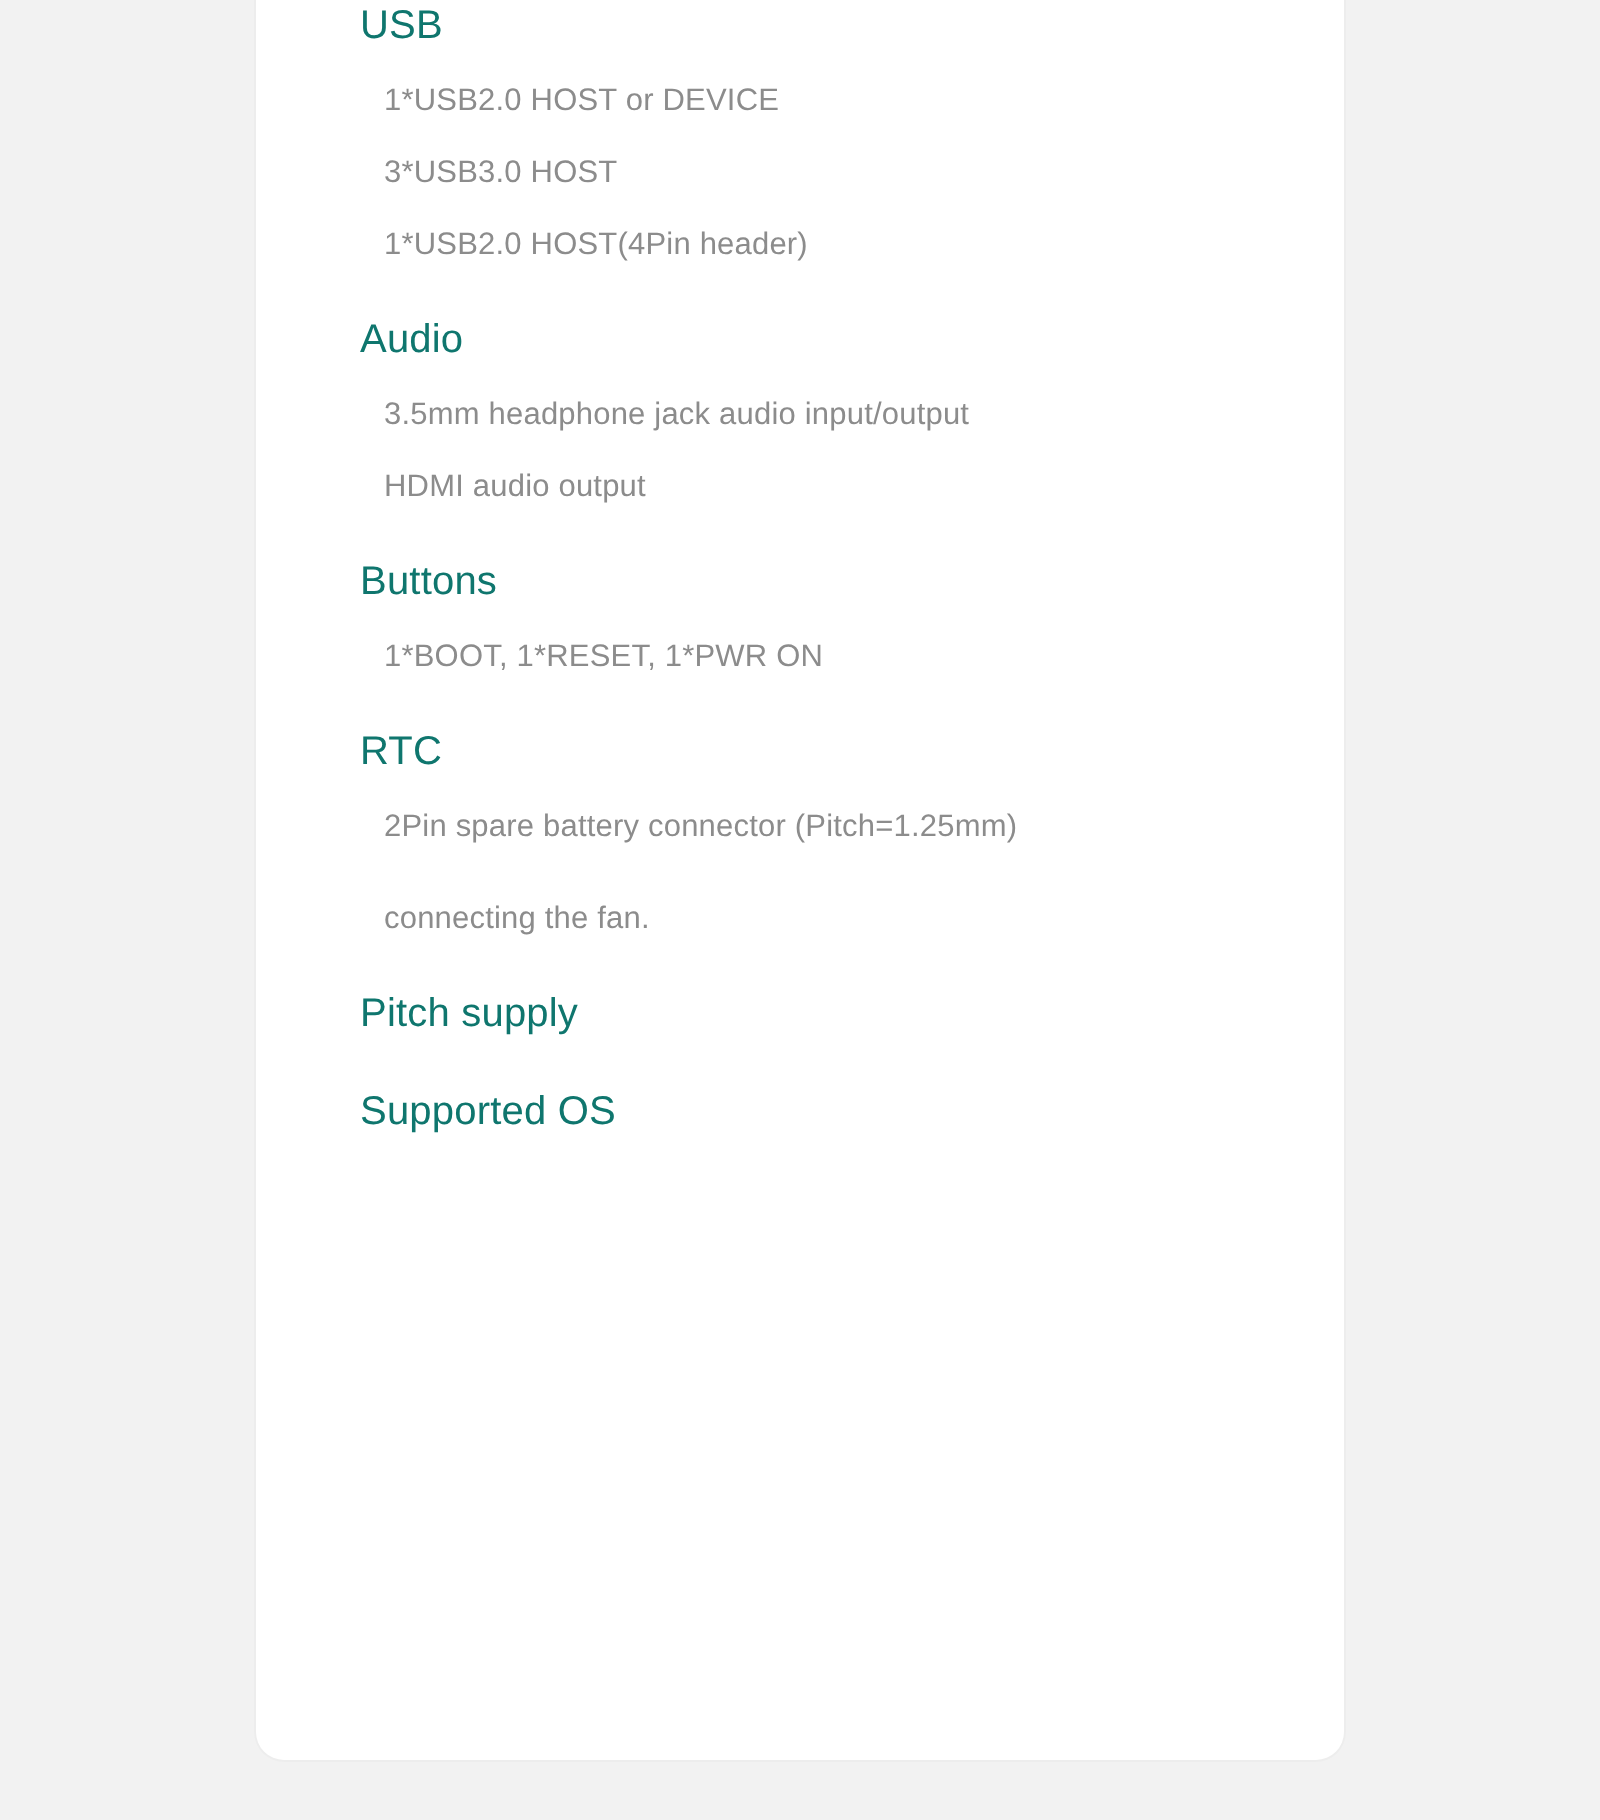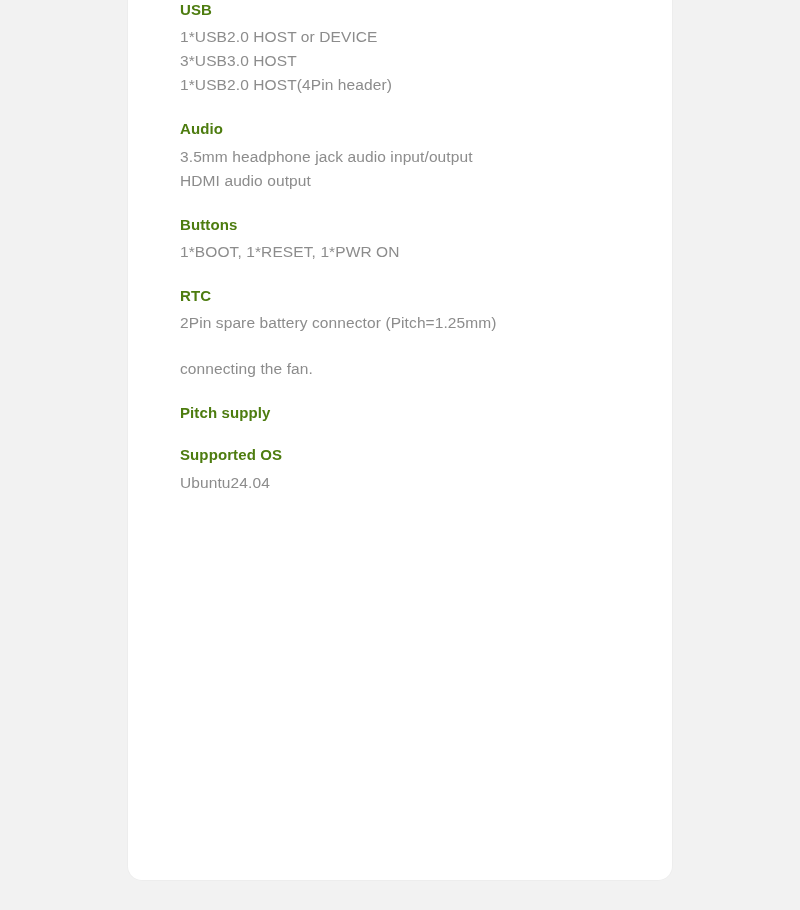--- a/index.html
+++ b/index.html
@@ -36,32 +36,32 @@
     top: 40px;
     right: 40px;
   }
   .spec-block {
     margin-bottom: 22px;
   }
   .spec-block:last-child {
     margin-bottom: 0;
   }
   .spec-title {
-    font-size: 15px;
-    font-weight: bold;
-    color: #4d7c0f;
+    font-size: 20px;
+    font-weight: normal;
+    color: #0f766e;
     line-height: 1.35;
     margin: 0 0 5px 0;
     letter-spacing: 0.1px;
   }
   .spec-line {
     font-size: 15.5px;
     color: #8c8c8c;
     line-height: 1.55;
-    margin: 0;
+    margin: 12px;
     letter-spacing: 0.1px;
   }
 </style>
 </head>
 <body>
 
 <div class="page">
   <div class="card">
     <div class="card-inner" id="spec-list">
         <div class="spec-block">
@@ -84,17 +84,16 @@
           <div class="spec-line">2Pin spare battery connector (Pitch=1.25mm)</div>
         </div>
         <div class="spec-block">
           <div class="spec-line">connecting the fan.</div>
         </div>
         <div class="spec-block">
           <div class="spec-title">Pitch supply</div>
         </div>
         <div class="spec-block">
           <div class="spec-title">Supported OS</div>
-          <div class="spec-line">Ubuntu24.04</div>
         </div>
       </div>
   </div>
 </div>
 
 </body></html>

